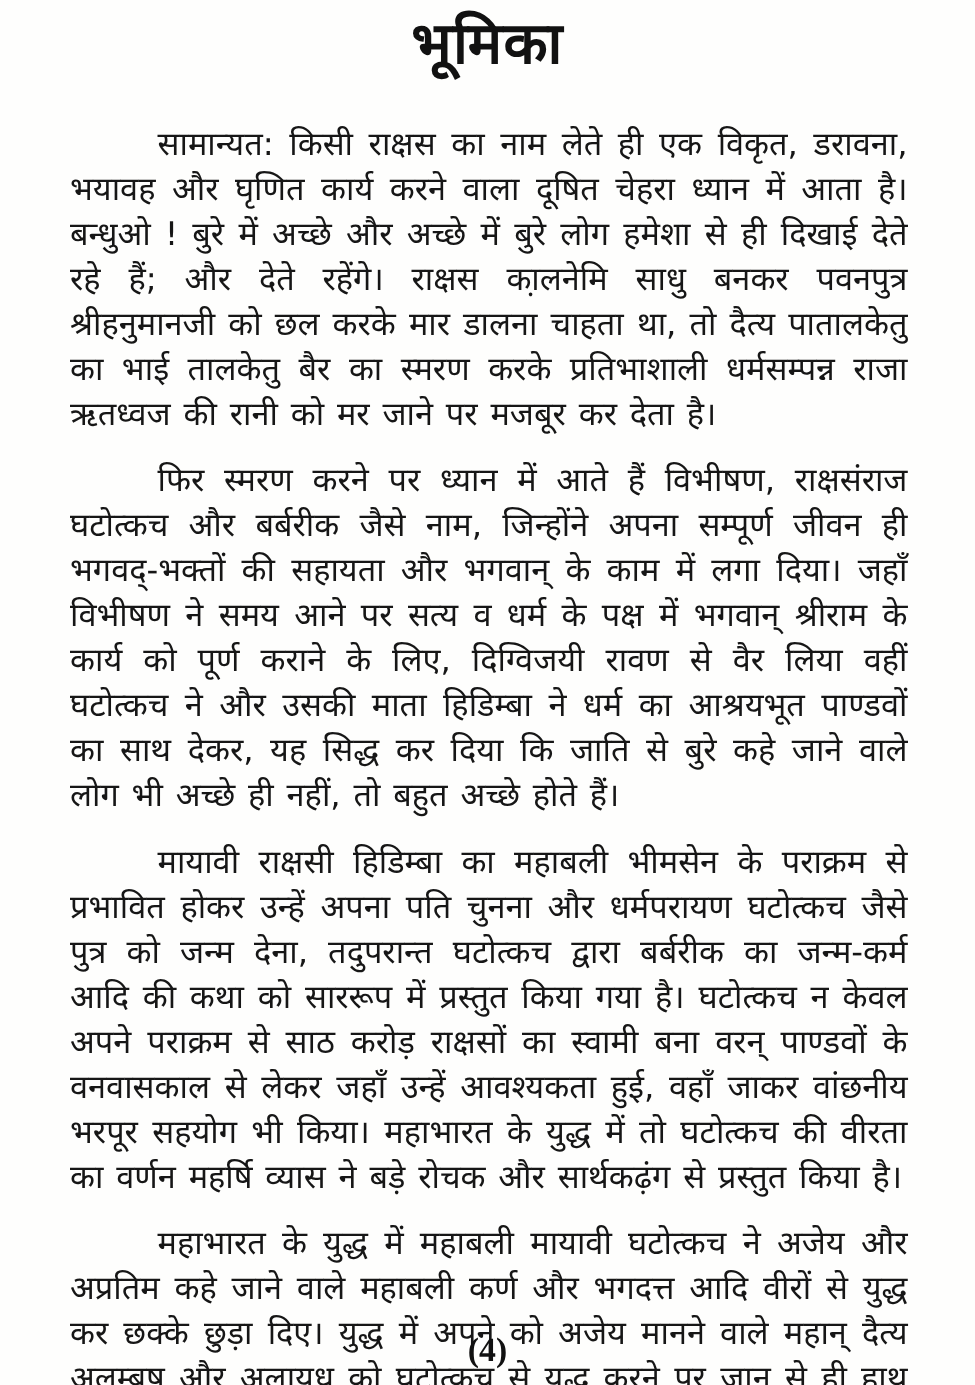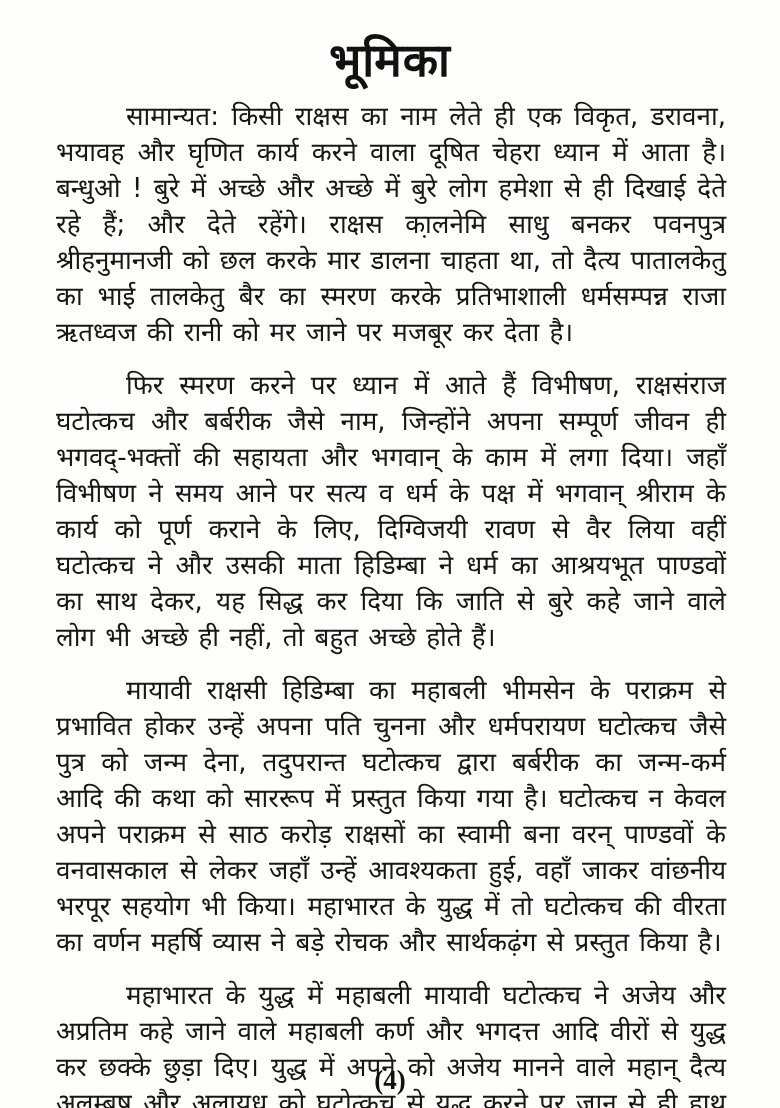--- a/index.html
+++ b/index.html
@@ -12,21 +12,21 @@
     width: 780px;
     height: 1108px;
     margin: 0 auto;
     background: #fefefd;
     color: #161616;
     font-family: "DejaVu Sans", "Liberation Sans", sans-serif;
     overflow: hidden;
   }
   .title {
     margin: 0;
-    padding-top: 32px;
+    padding-top: 6px;
     text-align: center;
     font-size: 46px;
     line-height: 56px;
     font-weight: 800;
     letter-spacing: 1px;
     color: #111111;
   }
   .body-text {
     position: absolute;
     top: 98px;

